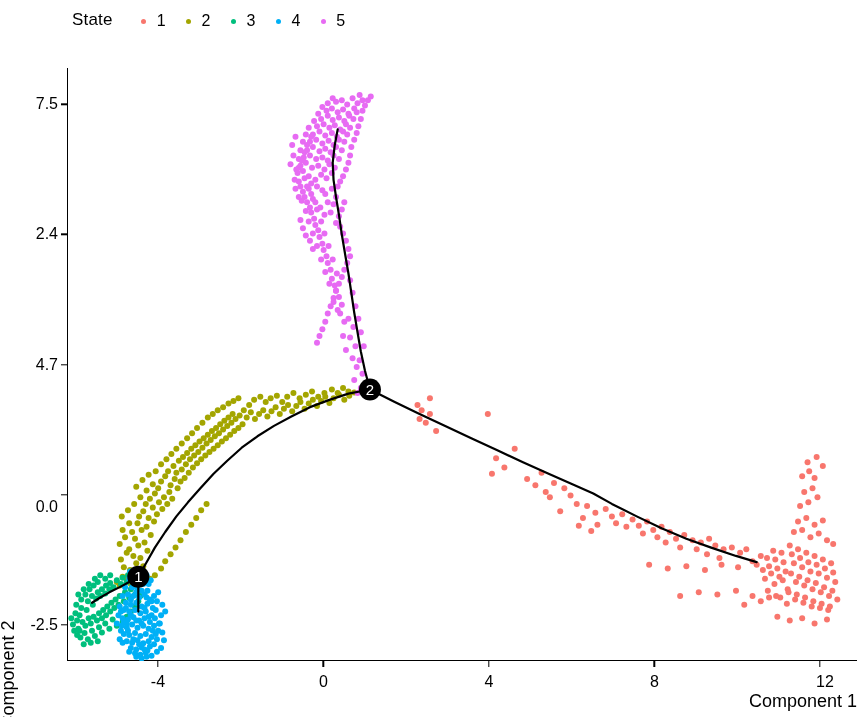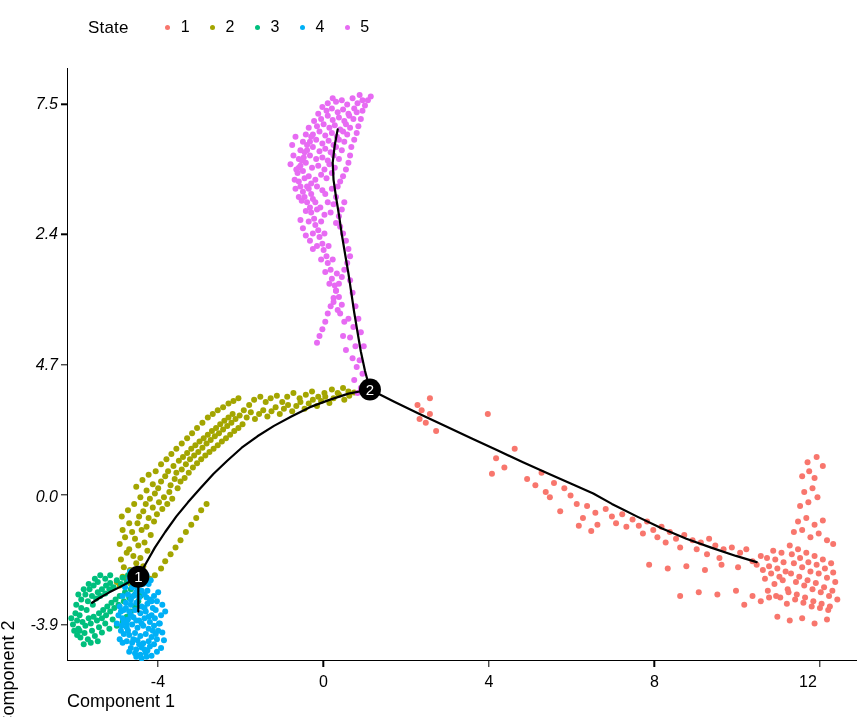--- a/index.html
+++ b/index.html
@@ -1,46 +1,46 @@
 <!DOCTYPE html>
 <html><head>
 <meta charset="utf-8">
 <style>
   html,body{margin:0;padding:0;background:#ffffff;}
   body{width:861px;height:717px;font-family:"Liberation Sans",sans-serif;color:#000;}
   #root{position:relative;width:861px;height:717px;overflow:hidden;background:#fff;}
 
   
-  #legend{position:absolute;left:88px;top:10px;height:28px;display:flex;align-items:flex-end;gap:12px;}
+  #legend{position:absolute;left:72px;top:10px;height:28px;display:flex;align-items:flex-start;gap:4px;}
   #legend .legend-title{font-size:17px;color:#000;margin-right:16px;letter-spacing:.2px;}
   #legend .legend-item{display:flex;align-items:center;margin-right:6px;}
   #legend .legend-key{width:22px;height:22px;display:flex;align-items:center;justify-content:center;}
   #legend .legend-dot{width:5px;height:5px;border-radius:50%;display:block;}
   #legend .legend-label{font-size:16px;color:#000;margin-left:2px;margin-right:6px;}
 
   
   #panel{position:absolute;left:67px;top:68px;width:790px;height:593px;background:#fff;
          border-left:1.4px solid #000;border-bottom:1.4px solid #000;box-sizing:border-box;}
   #plotsvg{position:absolute;left:0;top:0;width:790px;height:593px;display:block;}
 
   
   .ytick-label{position:absolute;right:0;font-size:16px;color:#000;text-align:center;
-               transform:translateY(-50%);white-space:nowrap;font-style:italic;}
+               transform:translateY(-50%);white-space:nowrap;}
   #ylabels{position:absolute;left:0px;top:68px;width:58px;height:593px;}
   .ytick-mark{position:absolute;left:58px;width:6px;height:1.4px;background:#000;transform:translateY(-50%);}
   #ymarks{position:absolute;left:3px;top:68px;width:64px;height:593px;}
 
   #xlabels{position:absolute;left:67px;top:661px;width:790px;height:34px;}
   .xtick-label{position:absolute;top:12px;font-size:16px;color:#000;transform:translateX(-50%);white-space:nowrap;}
   .xtick-mark{position:absolute;top:0px;width:1.4px;height:6px;background:#000;transform:translateX(-50%);}
 
   #ytitle{position:absolute;left:-6px;top:300px;width:240px;text-align:center;font-size:18px;
           transform:rotate(-90deg) translateX(-50%);transform-origin:left center;white-space:nowrap;}
   #ytitle-wrap{position:absolute;left:14px;top:364px;}
-  #xtitle{position:absolute;left:67px;top:691px;width:790px;text-align:left;font-size:18px;}
+  #xtitle{position:absolute;left:67px;top:691px;width:790px;text-align:right;font-size:18px;}
 </style>
 </head>
 <body>
 
 <div id="root">
 
   <div id="legend">
     <span class="legend-title">State</span>
     <div id="legend-items" style="display:flex;align-items:center;">
         <div class="legend-item">
@@ -70,22 +70,22 @@
         <div class="legend-item">
           <span class="legend-key">
             <span class="legend-dot" style="background: rgb(231, 107, 243);"></span>
           </span>
           <span class="legend-label">5</span>
         </div>
       </div>
   </div>
 
   <div id="ylabels">
-      <div class="ytick-label" style="top: 556.588px;">-3.9</div>
-      <div class="ytick-label" style="top: 429px;">0.0</div>
+      <div class="ytick-label" style="top: 556.588px;">-2.5</div>
+      <div class="ytick-label" style="top: 439px;">0.0</div>
       <div class="ytick-label" style="top: 296.5px;">4.7</div>
       <div class="ytick-label" style="top: 166.456px;">2.4</div>
       <div class="ytick-label" style="top: 36.4123px;">7.5</div>
     </div>
   <div id="ymarks">
       <div class="ytick-mark" style="top: 556.588px;"></div>
       <div class="ytick-mark" style="top: 426.544px;"></div>
       <div class="ytick-mark" style="top: 296.5px;"></div>
       <div class="ytick-mark" style="top: 166.456px;"></div>
       <div class="ytick-mark" style="top: 36.4123px;"></div>
@@ -876,21 +876,21 @@
   <div id="xlabels">
       <div class="xtick-mark" style="left: 90.9948px;"></div>
       <div class="xtick-label" style="left: 90.9948px;">-4</div>
       <div class="xtick-mark" style="left: 256.44px;"></div>
       <div class="xtick-label" style="left: 256.44px;">0</div>
       <div class="xtick-mark" style="left: 421.885px;"></div>
       <div class="xtick-label" style="left: 421.885px;">4</div>
       <div class="xtick-mark" style="left: 587.33px;"></div>
       <div class="xtick-label" style="left: 587.33px;">8</div>
       <div class="xtick-mark" style="left: 752.775px;"></div>
-      <div class="xtick-label" style="left: 741px;">12</div>
+      <div class="xtick-label" style="left: 758px;">12</div>
     </div>
 
   <div id="ytitle-wrap">
     <div id="ytitle">Component 2</div>
   </div>
   <div id="xtitle">Component 1</div>
 
 </div>
 
 </body></html>

